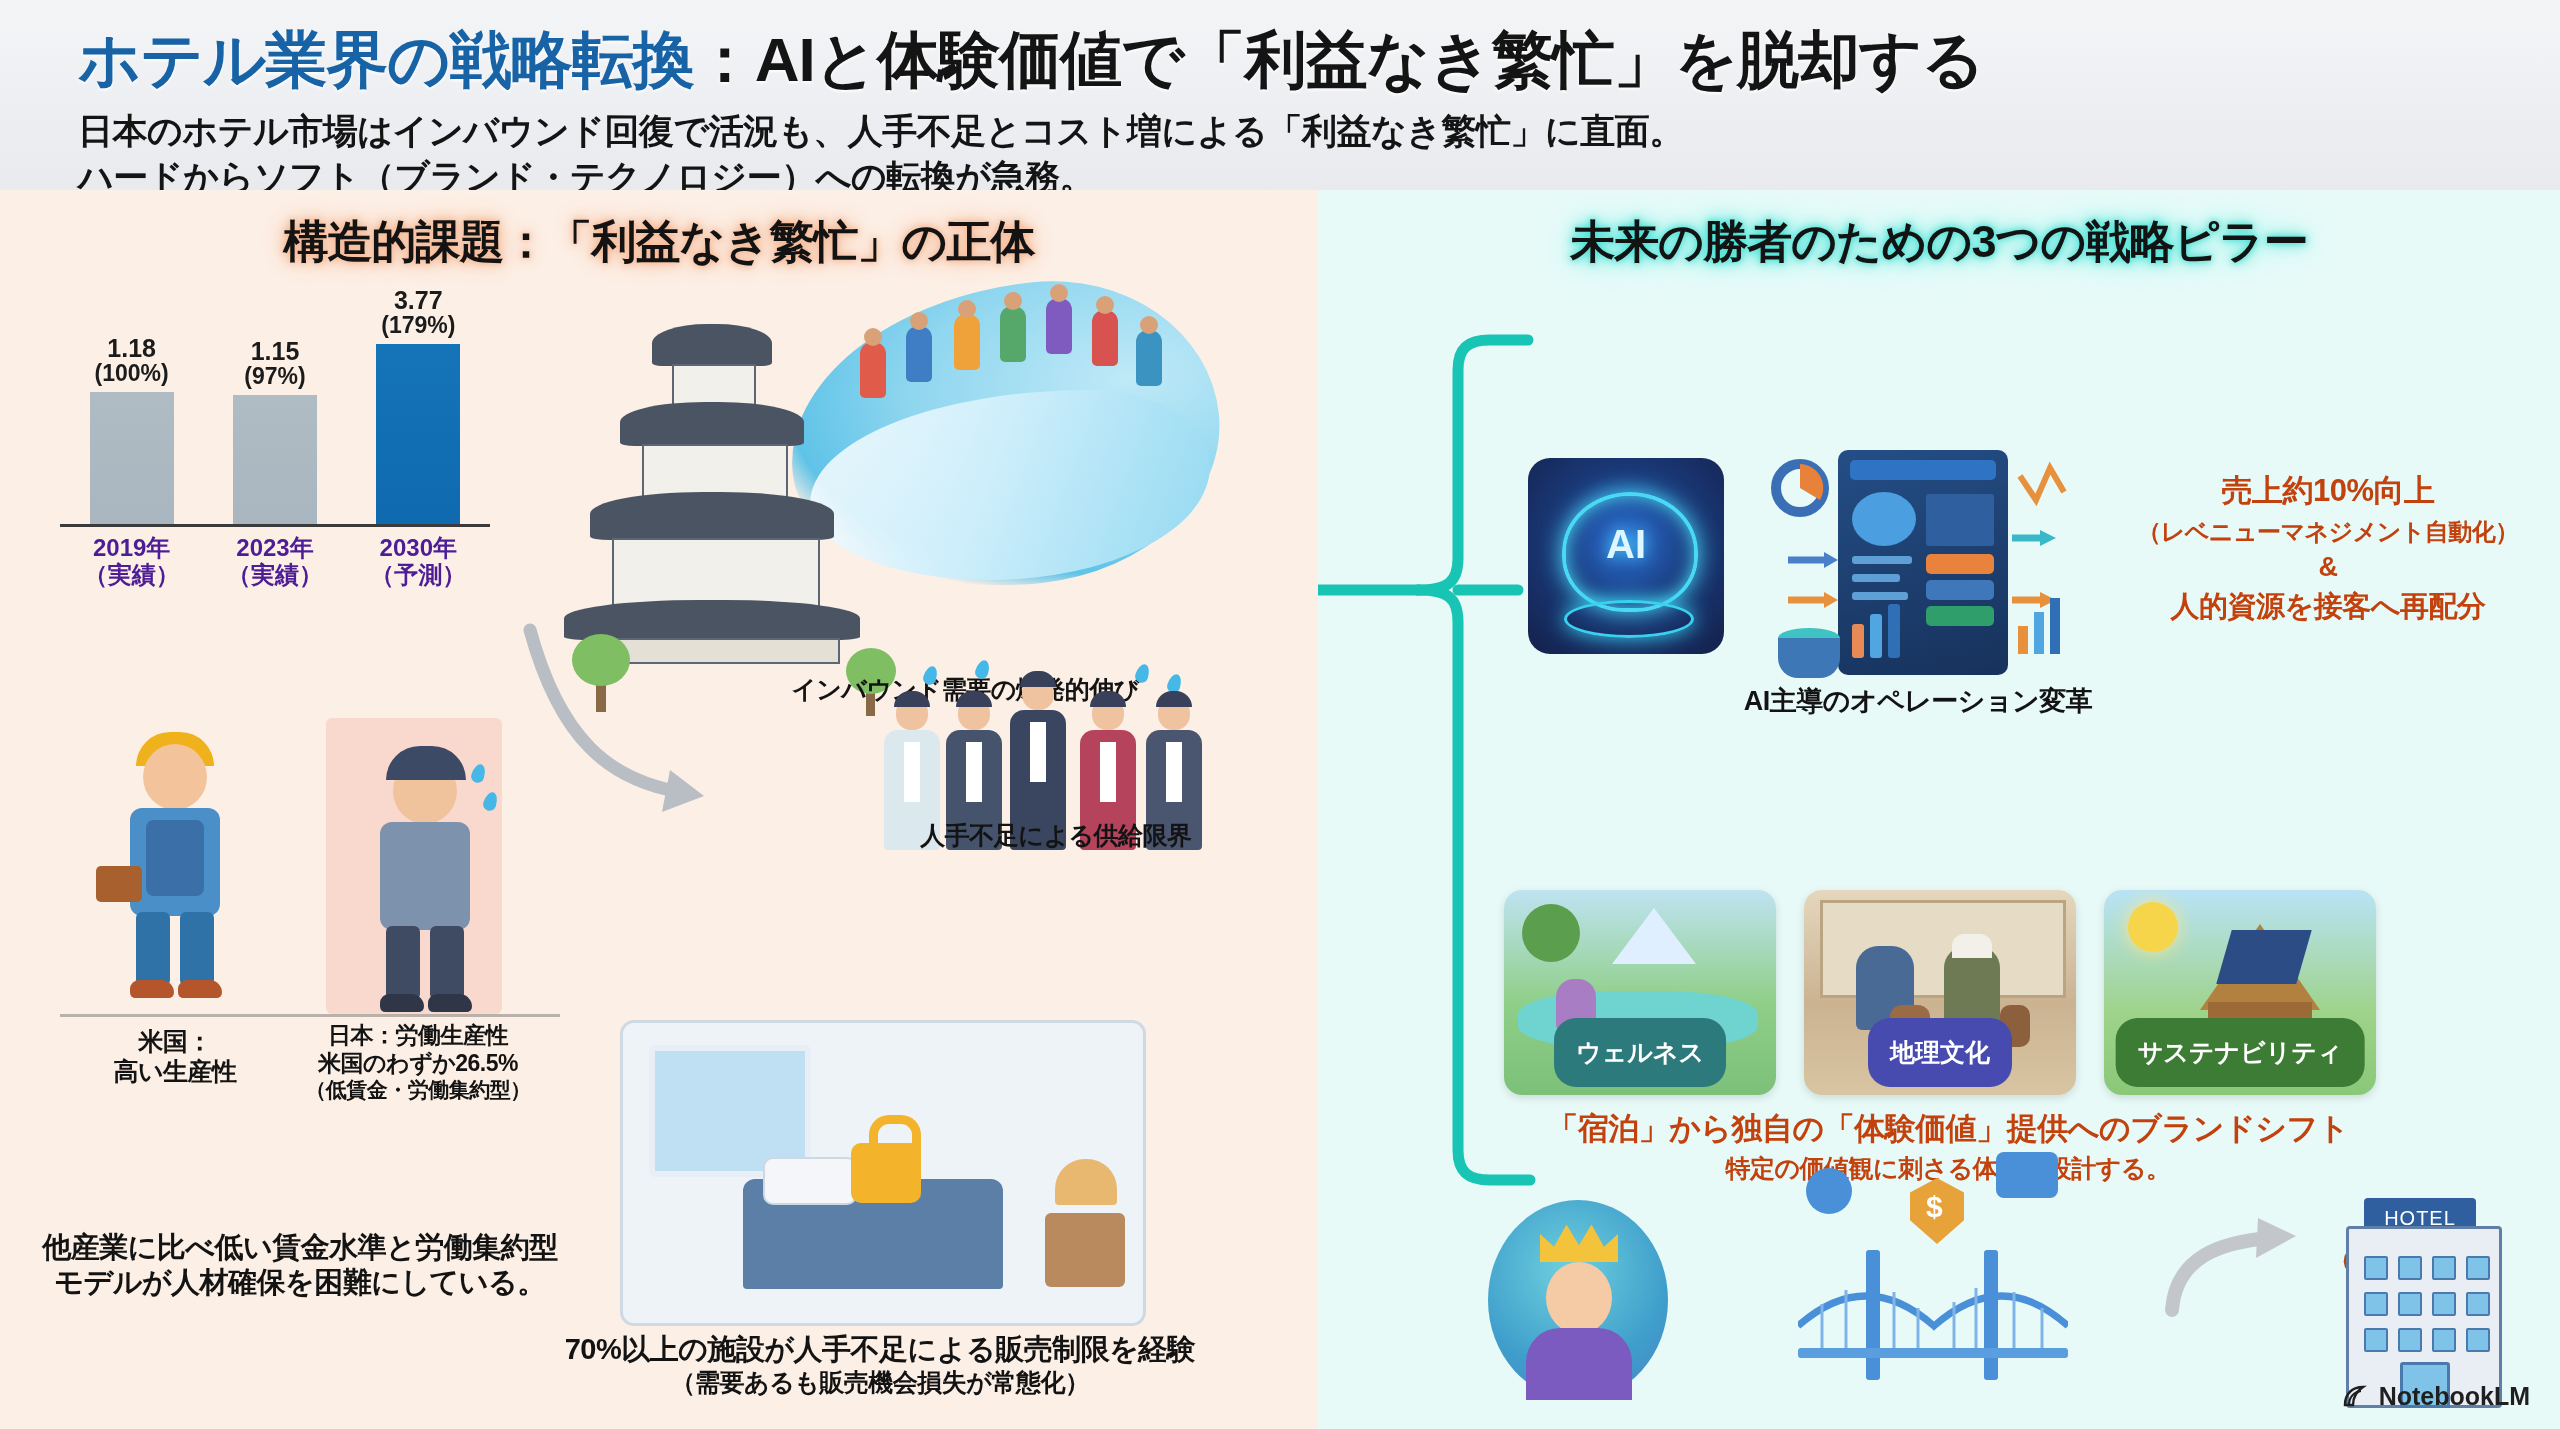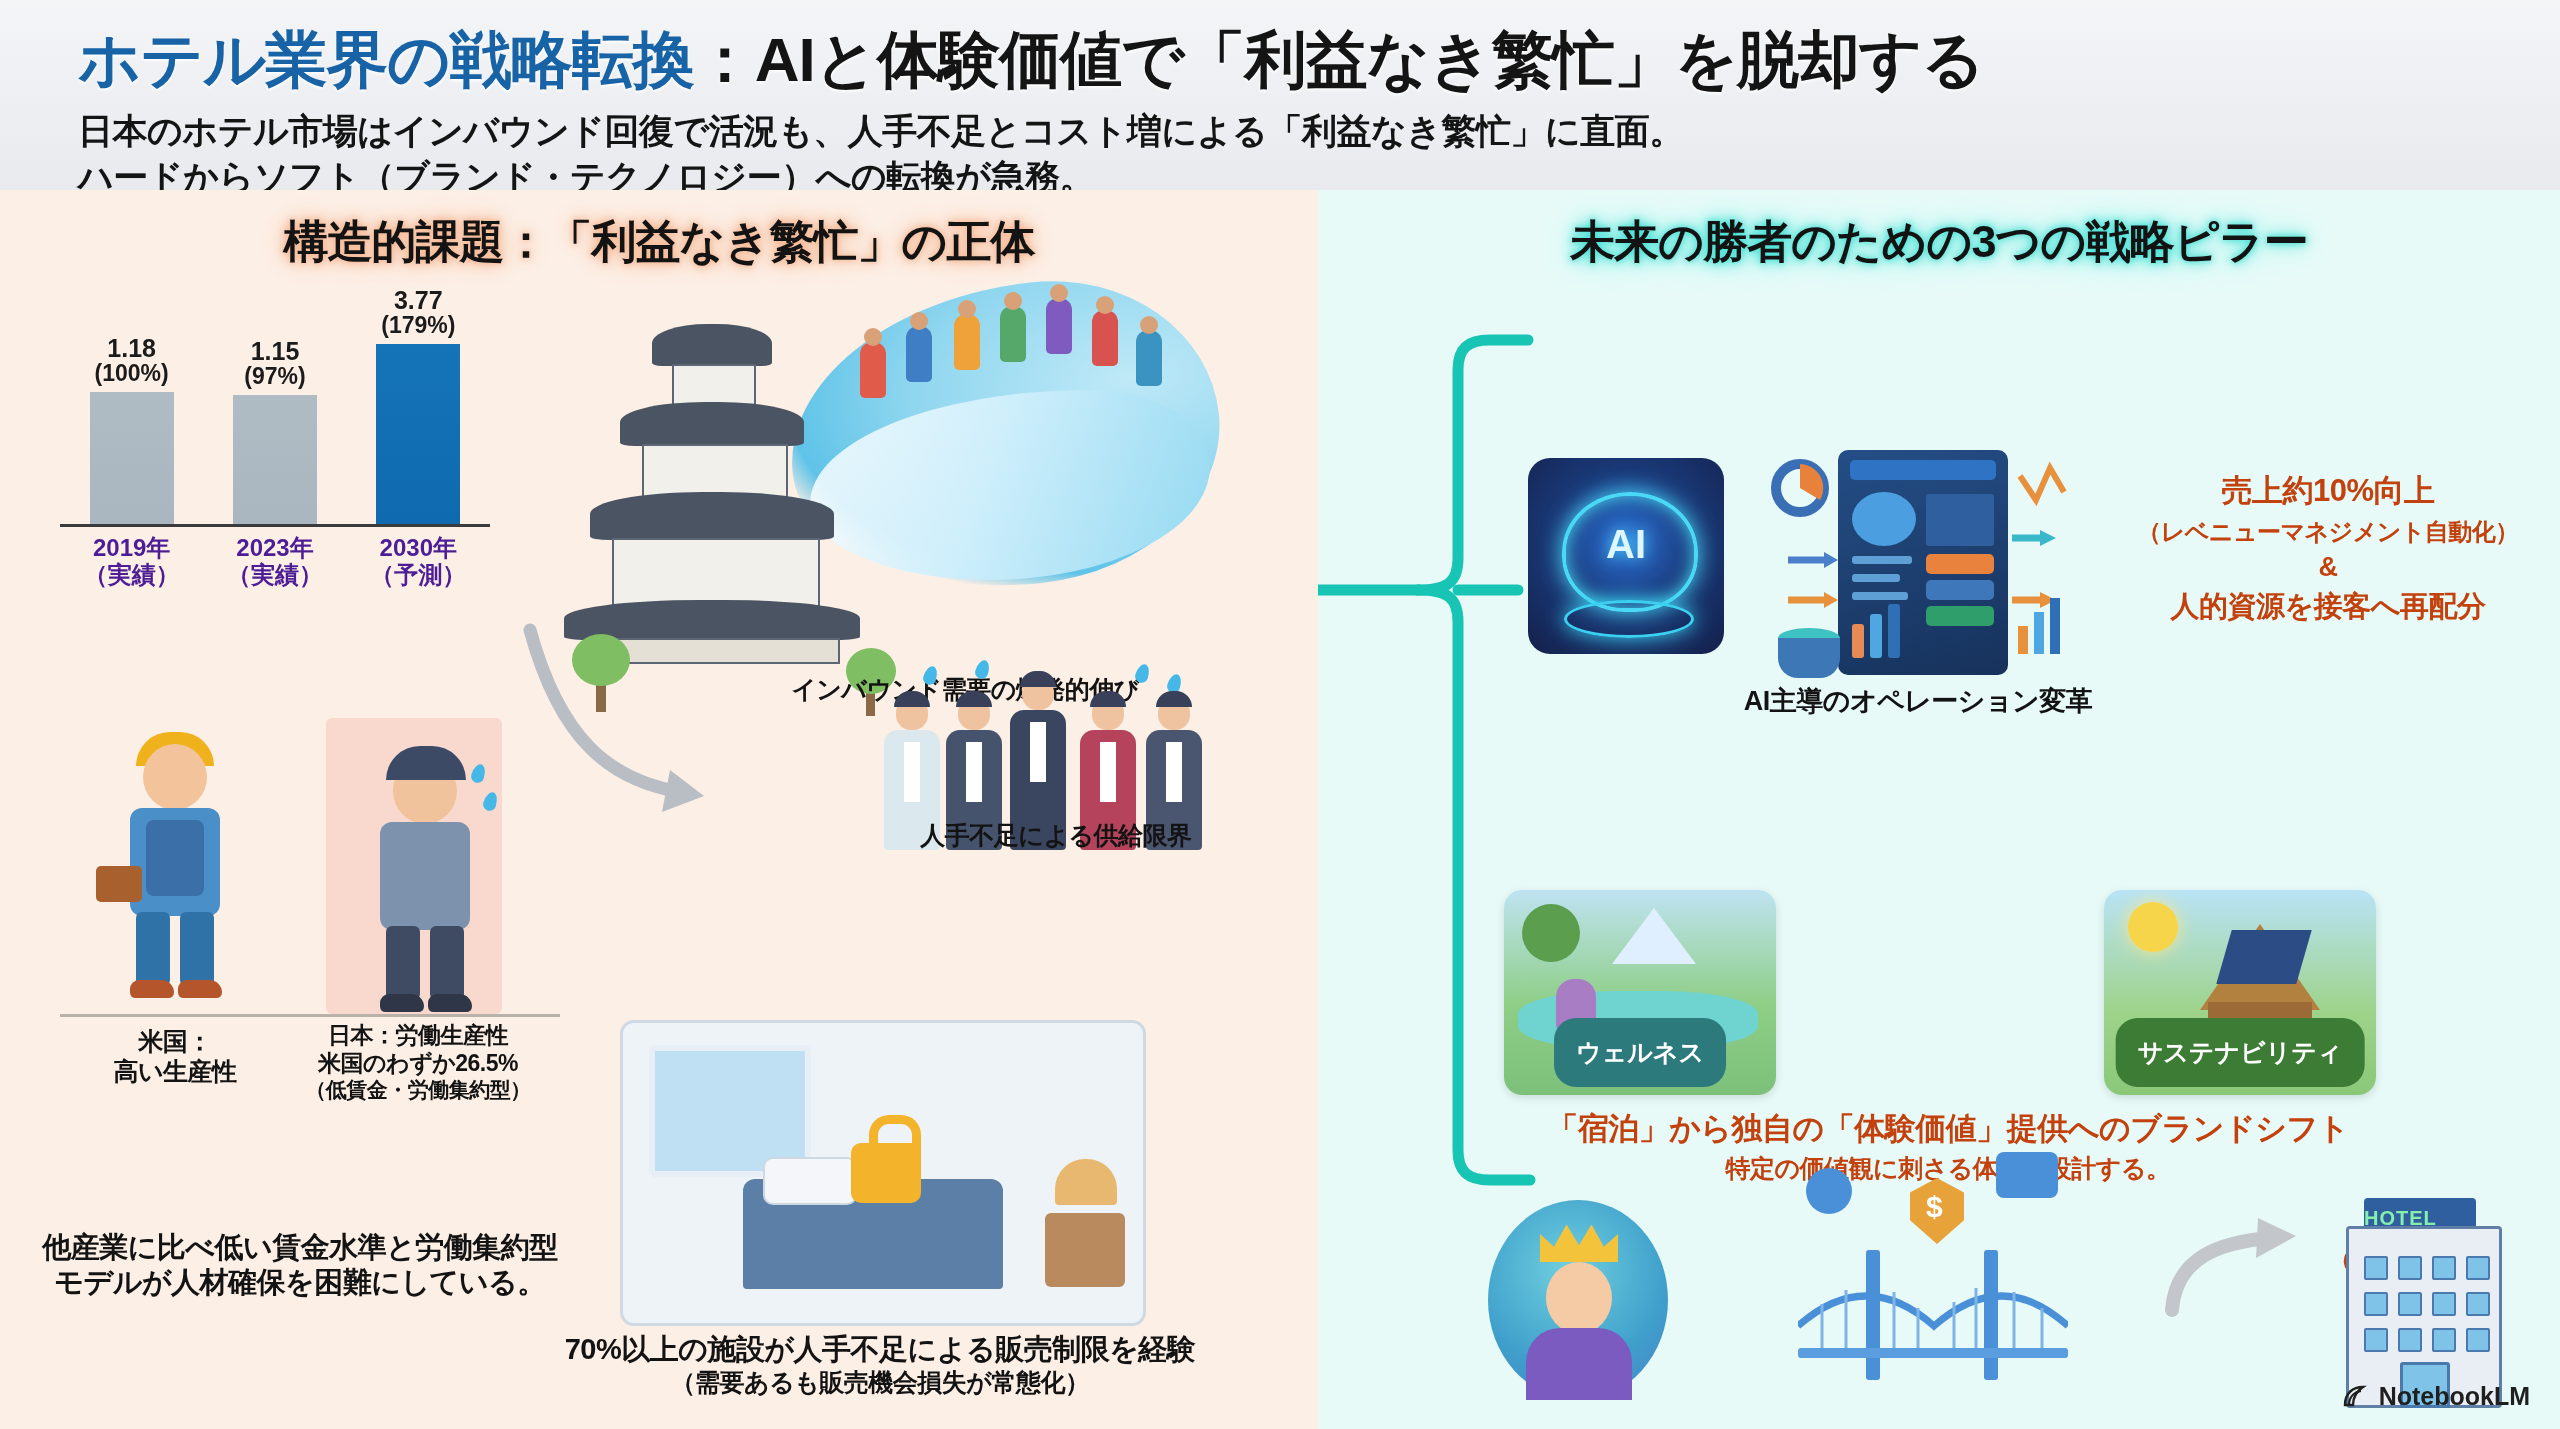--- a/index.html
+++ b/index.html
@@ -153,21 +153,21 @@
   .qface{position:absolute;left:58px;top:62px;width:66px;height:72px;border-radius:50%;background:#f5cba5;}
   .qbody{position:absolute;left:38px;top:128px;width:106px;height:72px;border-radius:34px 34px 0 0;background:#7b5bbf;}
 
   .bridge{position:absolute;left:480px;top:1040px;width:270px;height:150px;}
   .btower{position:absolute;bottom:0;width:14px;height:130px;background:#4a90d9;border-radius:3px;}
   .bdeck{position:absolute;bottom:22px;left:0;width:270px;height:10px;background:#5a9ee0;border-radius:3px;}
 
   .hotel{position:absolute;left:1010px;top:1000px;width:190px;height:215px;}
   .h-body{position:absolute;left:18px;top:36px;width:150px;height:176px;background:#e9eef4;border:3px solid #5f7fa6;border-radius:4px;}
   .h-sign{position:absolute;left:36px;top:8px;width:112px;height:40px;background:#2f5f9e;border-radius:4px;
-    color:#86efac;font-size:20px;font-weight:bold;text-align:left;line-height:40px;letter-spacing:1px;}
+    color:#ffffff;font-size:20px;font-weight:normal;text-align:center;line-height:40px;letter-spacing:1px;}
   .h-win{position:absolute;width:20px;height:20px;background:#7fc4e8;border:2px solid #4a79ad;border-radius:2px;}
 
   .ota-arrow{position:absolute;left:840px;top:1020px;width:150px;height:110px;}
 
   .rtext{position:absolute;text-align:center;font-weight:bold;color:#c2410c;letter-spacing:-.5px;}
 
   .wm{position:absolute;right:30px;bottom:18px;display:flex;align-items:center;gap:10px;
       font-size:25px;font-weight:bold;color:#1f1f1f;}
 </style>
 </head>
@@ -434,20 +434,29 @@
       <div style="font-size:27px;margin-top:4px;">&amp;</div>
       <div style="font-size:29px;margin-top:4px;">人的資源を接客へ再配分</div>
     </div>
 
     <div class="card3 c3a">
       <div style="position:absolute;left:18px;top:14px;width:58px;height:58px;border-radius:50%;background:#5a9e4e;"></div>
       <div style="position:absolute;left:108px;top:18px;width:84px;height:56px;background:#dfefff;clip-path:polygon(50% 0,100% 100%,0 100%);"></div>
       <div style="position:absolute;left:14px;bottom:46px;width:240px;height:58px;border-radius:40%;background:#6fd4d0;"></div>
       <div style="position:absolute;left:52px;bottom:64px;width:40px;height:52px;border-radius:18px 18px 6px 6px;background:#a87dc4;"></div>
       <div class="badge" style="background:#2d7a7d">ウェルネス</div>
+    </div>
+    <div class="card3 c3b">
+      <div style="position:absolute;left:16px;top:10px;width:240px;height:92px;background:#e6dcc6;border:3px solid #b9a582;"></div>
+      <div style="position:absolute;left:52px;top:56px;width:58px;height:84px;border-radius:22px 22px 6px 6px;background:#4a6a96;"></div>
+      <div style="position:absolute;left:140px;top:56px;width:56px;height:84px;border-radius:22px 22px 6px 6px;background:#6e7a54;"></div>
+      <div style="position:absolute;left:148px;top:44px;width:40px;height:24px;border-radius:12px 12px 0 0;background:#f2f0e8;"></div>
+      <div style="position:absolute;left:86px;bottom:50px;width:40px;height:40px;border-radius:12px;background:#9a6b45;"></div>
+      <div style="position:absolute;left:196px;bottom:48px;width:30px;height:42px;border-radius:10px;background:#8c5f3d;"></div>
+      <div class="badge" style="background:#474bb0">地理文化</div>
     </div>
     <div class="card3 c3c">
       <div style="position:absolute;left:24px;top:12px;width:50px;height:50px;border-radius:50%;background:#f7d54a;box-shadow:0 0 18px #fbe78c;"></div>
       <div style="position:absolute;left:96px;top:34px;width:120px;height:86px;background:#b2803f;clip-path:polygon(50% 0,100% 100%,0 100%);"></div>
       <div style="position:absolute;left:120px;top:40px;width:80px;height:54px;background:#2c4c86;transform:skewX(-16deg);"></div>
       <div style="position:absolute;left:104px;top:112px;width:104px;height:60px;background:#9c6a36;"></div>
       <div class="badge" style="background:#3d7c34">サステナビリティ</div>
     </div>
 
     <div class="rtext" style="left:120px;top:918px;width:1020px;font-size:31px;">「宿泊」から独自の「体験価値」提供へのブランドシフト</div>

